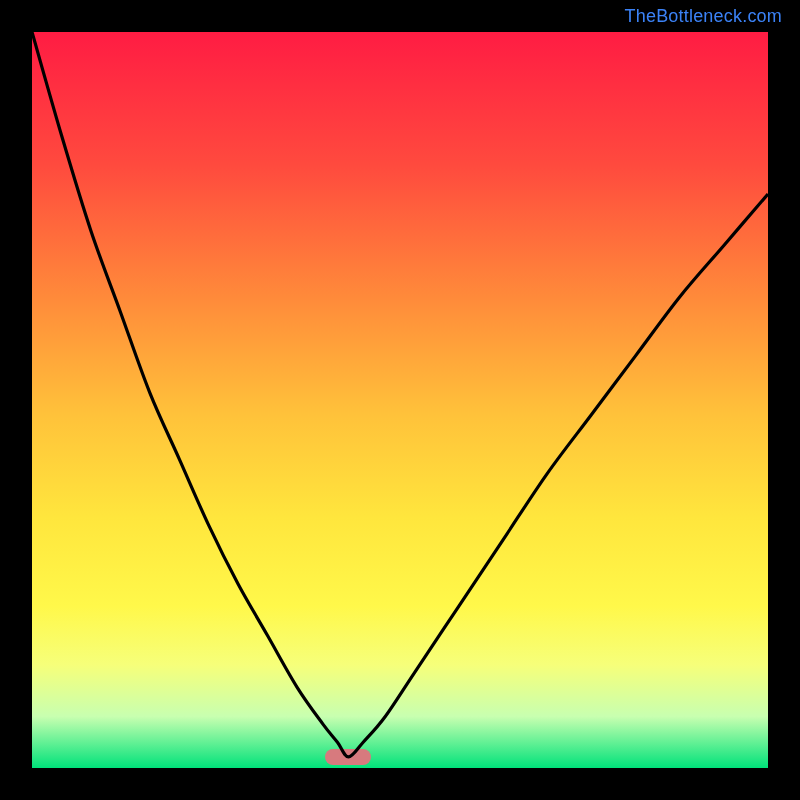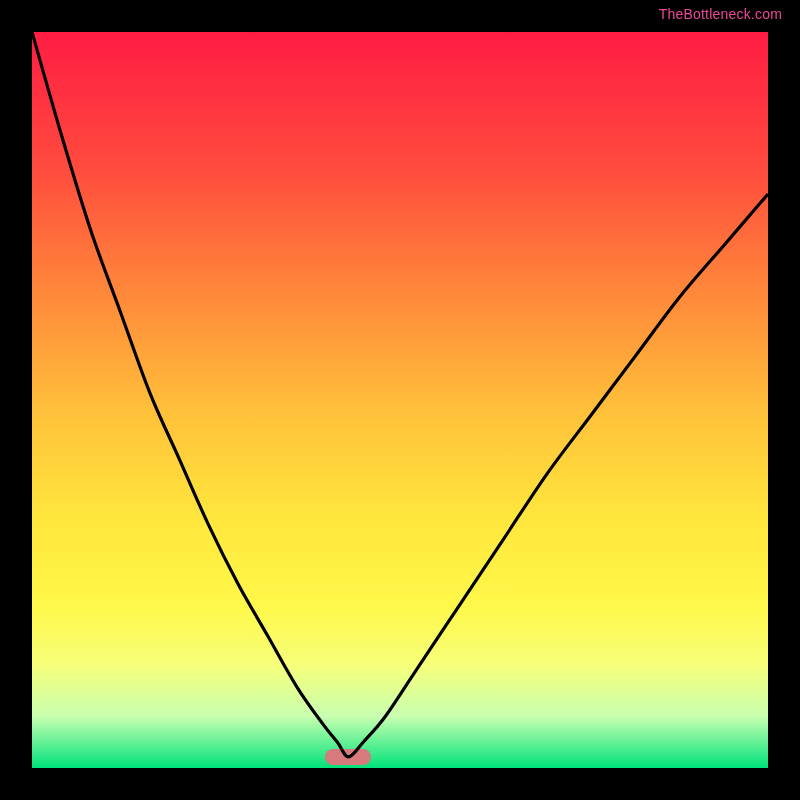--- a/index.html
+++ b/index.html
@@ -52,22 +52,22 @@
     transform: translate(-50%, -50%);
   }
   .curve {
     position: absolute;
     inset: 0;
   }
   .watermark {
     position: absolute;
     top: 6px;
     right: 18px;
-    color: #ec4899;
-    font-size: 14px;
+    color: #3b82f6;
+    font-size: 18px;
     font-weight: 500;
     letter-spacing: 0.2px;
   }
 </style>
 </head>
 <body>
 
 <div class="frame">
   <div class="plot">
     <div class="gradient"></div>

